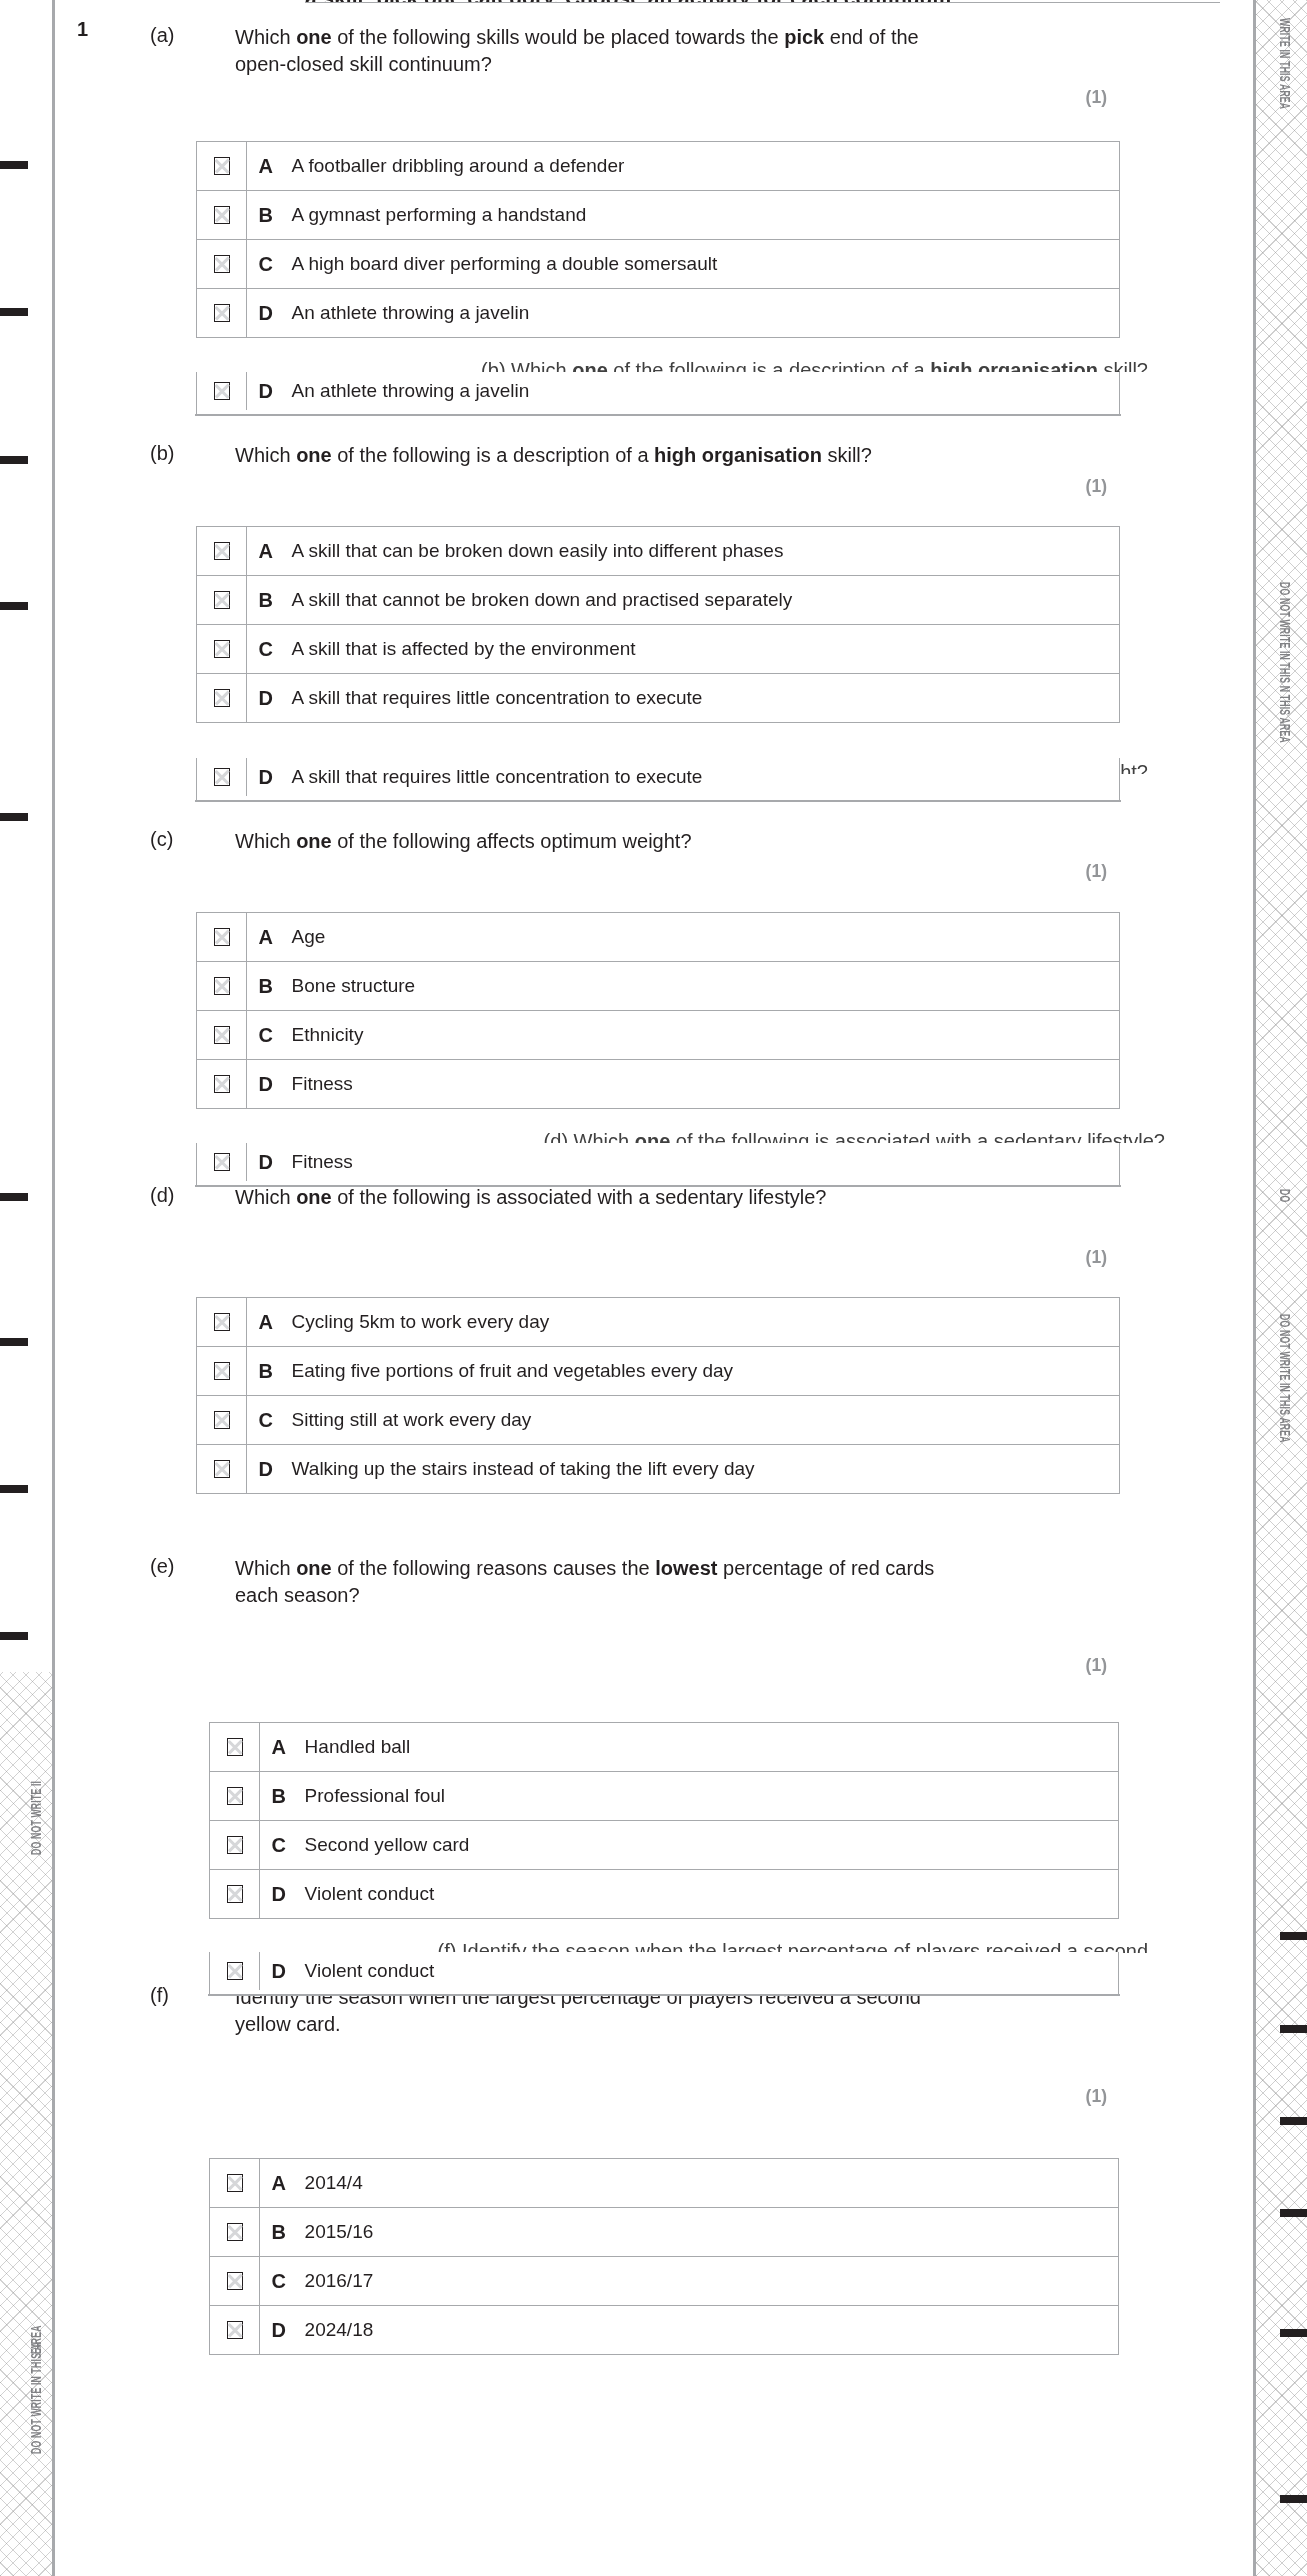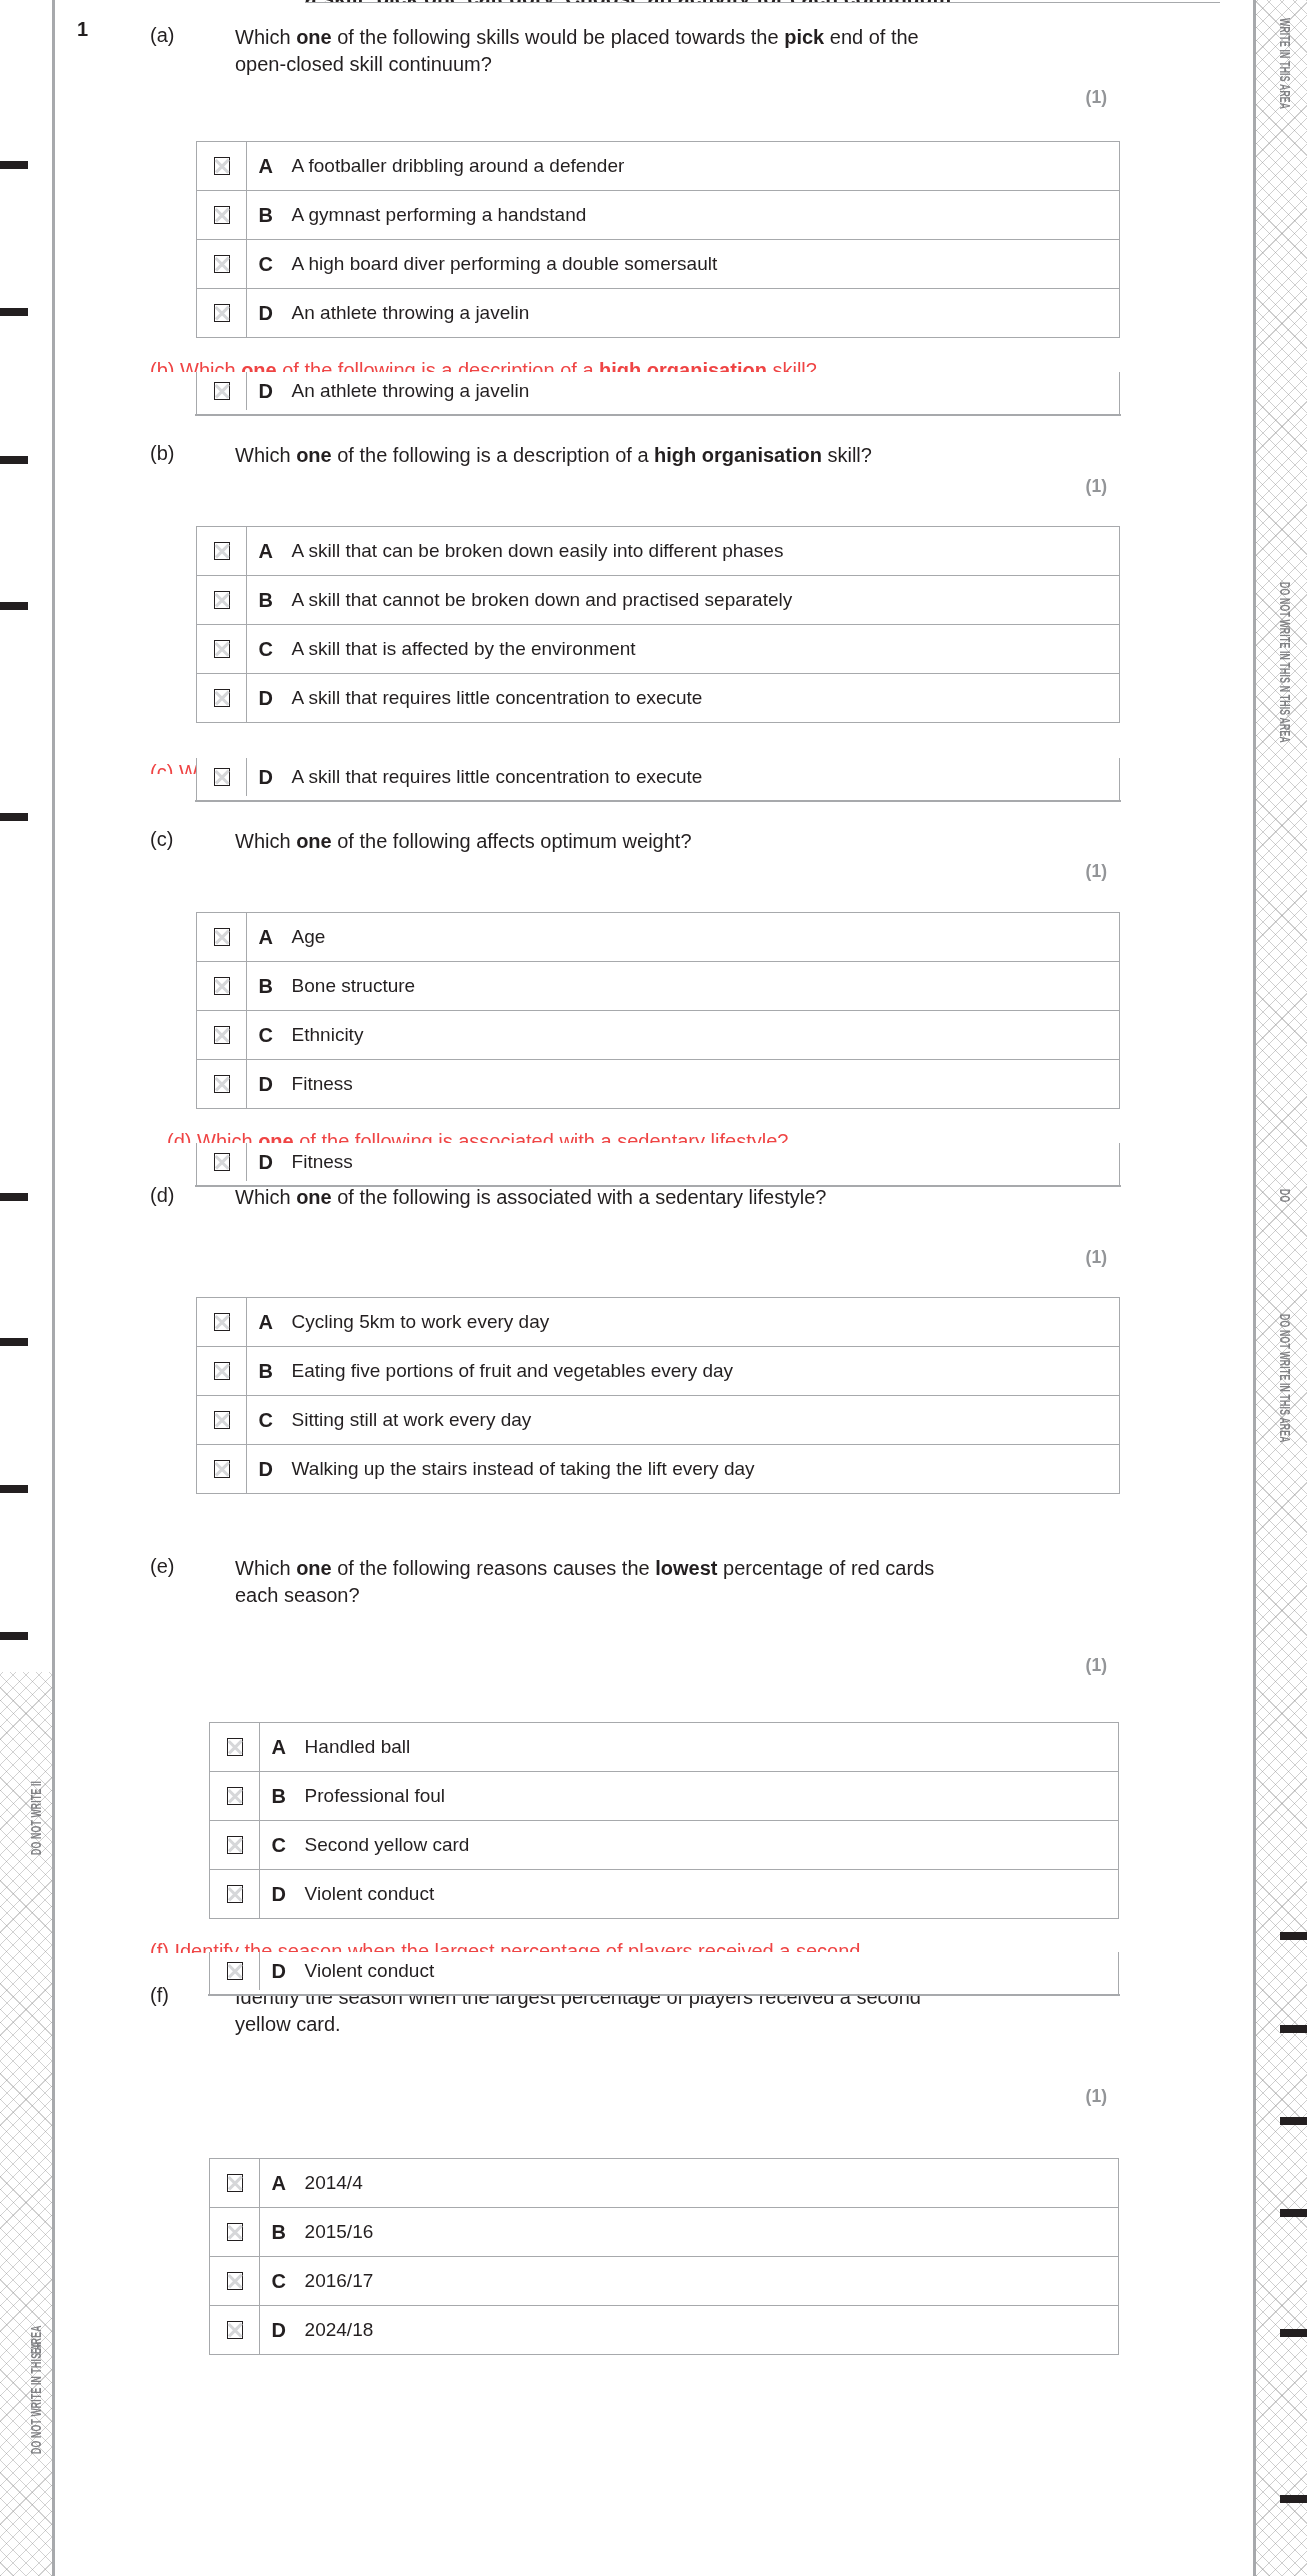--- a/index.html
+++ b/index.html
@@ -224,25 +224,26 @@
   .ghost .optrow { border-bottom: 0; }
   .ghost .underline {
     position: absolute;
     left: -1.7px; right: -1.7px; bottom: -1.7px;
     height: 1.7px; background: #a7a9ac;
   }
   
   .clipped-q {
     position: absolute;
     font-size: 20px;
-    color: #ef4444;
+    color: #404040;
     white-space: nowrap;
     overflow: hidden;
     height: 12.5px;
     z-index: 1;
+    text-align: right;
   }
   .clipped-q b { font-weight: 700; }
 </style>
 </head>
 <body>
 
 <div id="page">
 
   <div class="margin-left">
     <div id="left-ticks">

